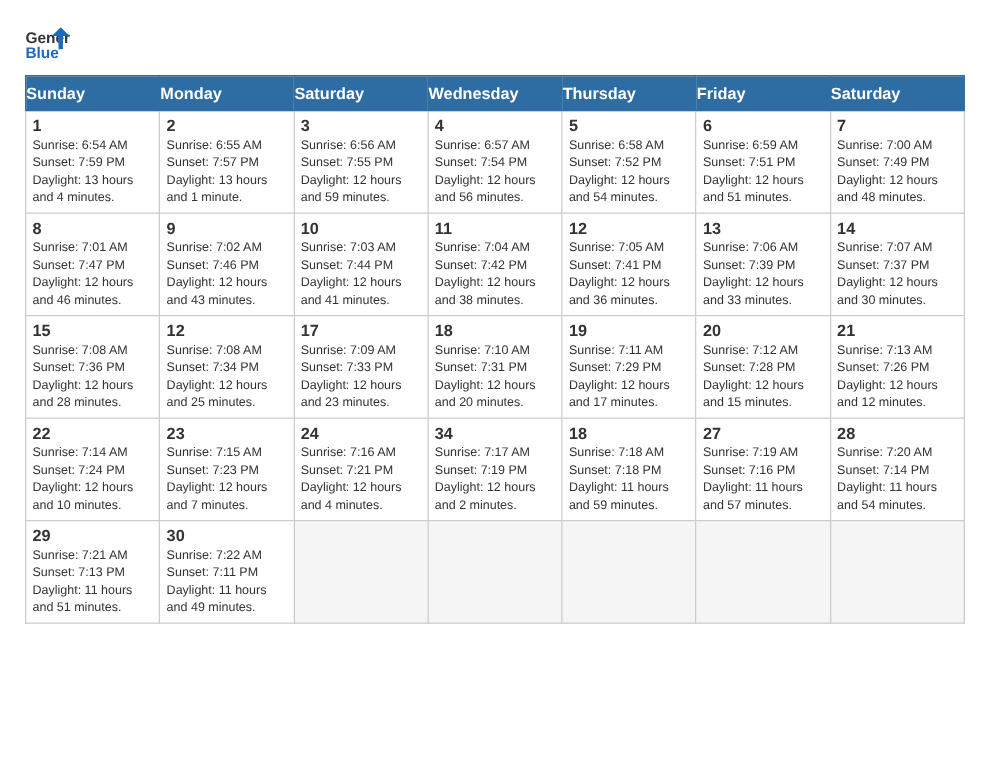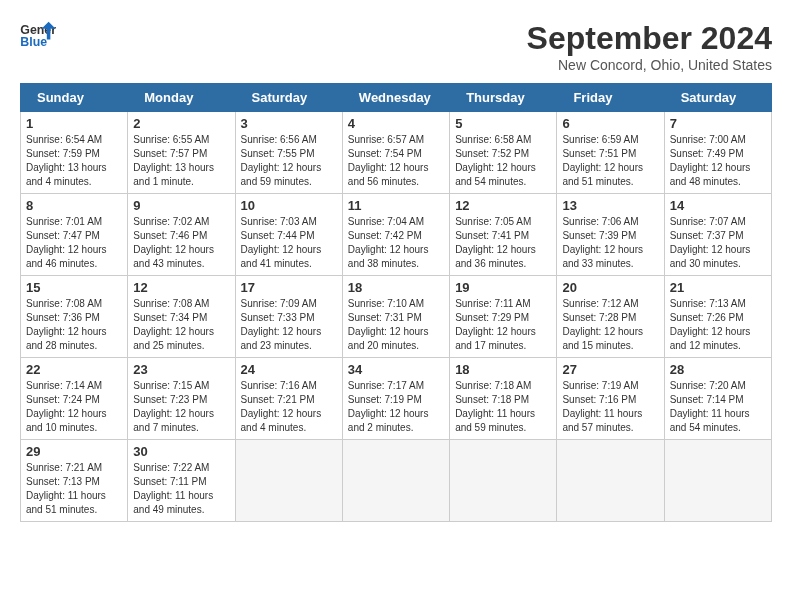--- a/index.html
+++ b/index.html
@@ -38,21 +38,21 @@
       color: #555;
     }
     .calendar-table {
       width: 100%;
       border-collapse: collapse;
       font-size: 11px;
     }
     .calendar-table th {
       background: #2e6da4;
       color: #fff;
-      padding: 6px 16px;
+      padding: 6px 0;
       text-align: left;
       font-size: 13px;
       font-weight: bold;
       border: 1px solid #2e6da4;
     }
     .calendar-table td {
       border: 1px solid #ccc;
       vertical-align: top;
       padding: 4px 5px;
       width: calc(100% / 7);
@@ -78,24 +78,20 @@
 </head>
 <body>
 
 <div class="header-area">
   <div class="logo">
     <svg class="logo-icon" viewBox="0 0 40 34">
       <text x="0" y="16" font-size="14" font-weight="bold" fill="#333">General</text>
       <text x="0" y="30" font-size="14" font-weight="bold" fill="#1a6bbf">Blue</text>
       <polygon points="32,2 40,10 34,10 34,22 30,22 30,10 24,10" fill="#1a6bbf"></polygon>
     </svg>
-  </div>
-  <div class="title-area">
-    <div class="month-title">September 2024</div>
-    <div class="location">New Concord, Ohio, United States</div>
   </div>
 </div>
 
 <table class="calendar-table">
   <thead>
     <tr>
       <th>Sunday</th>
       <th>Monday</th>
       <th>Saturday</th>
       <th>Wednesday</th>

